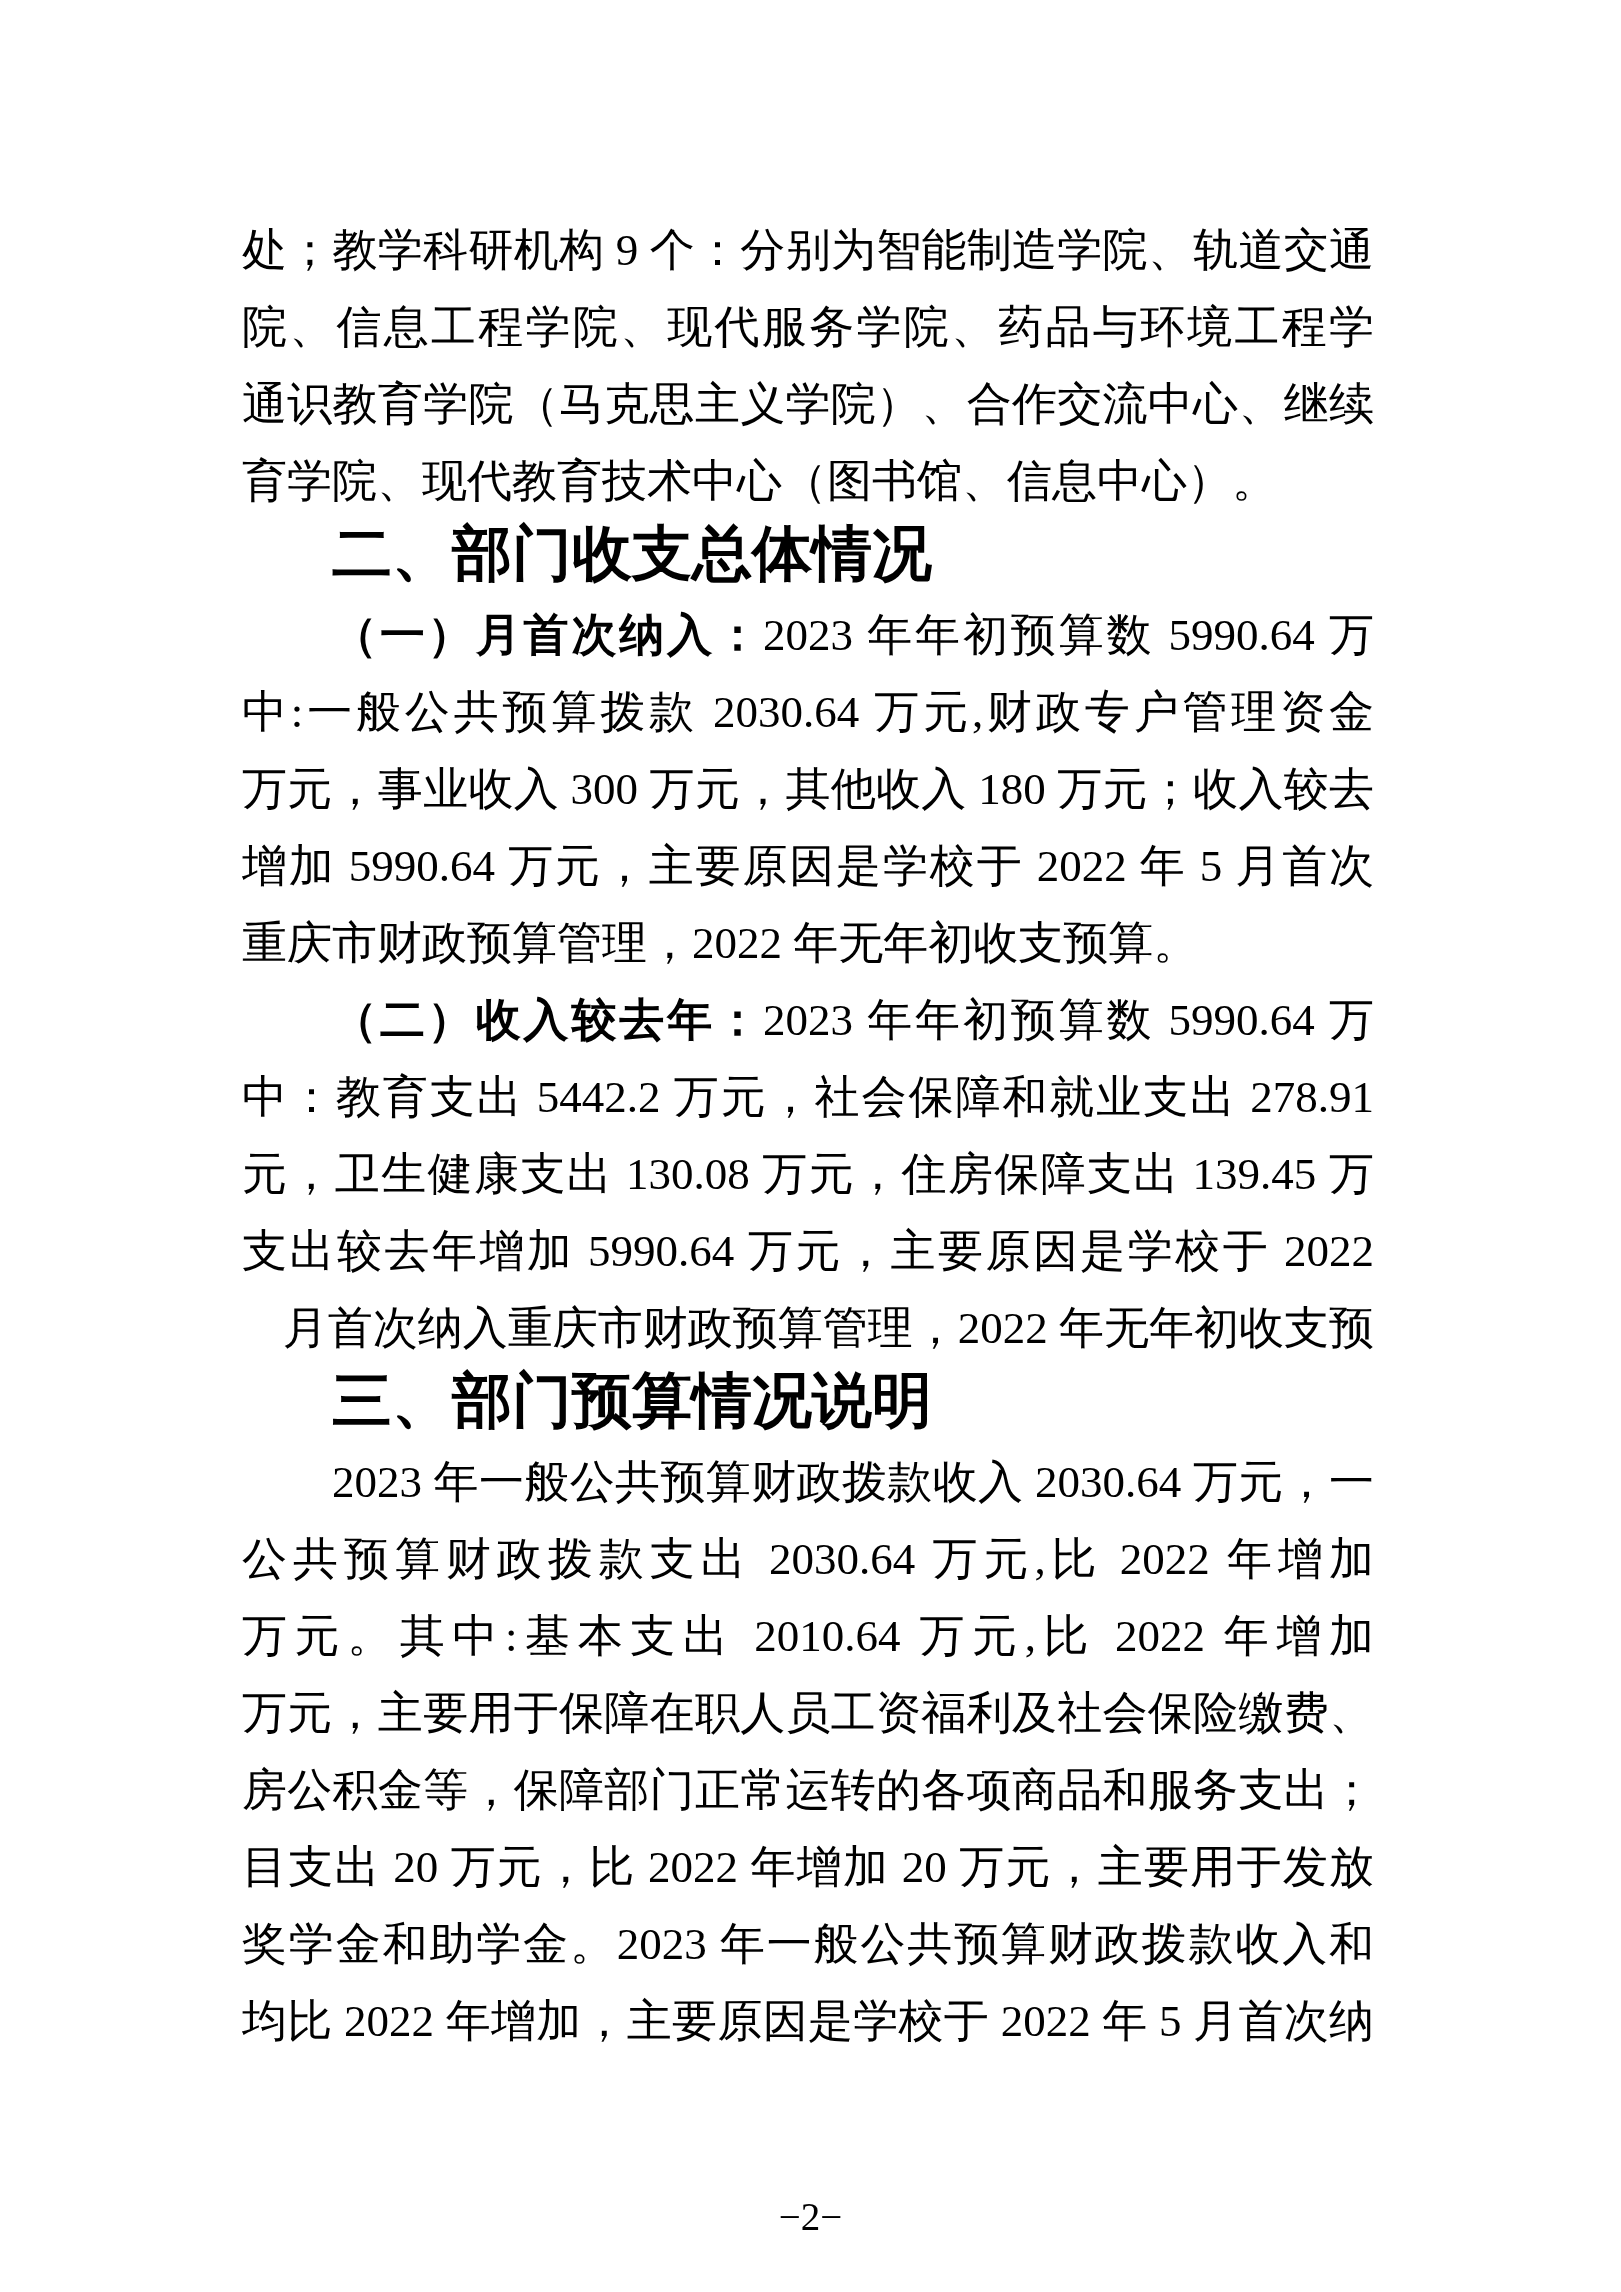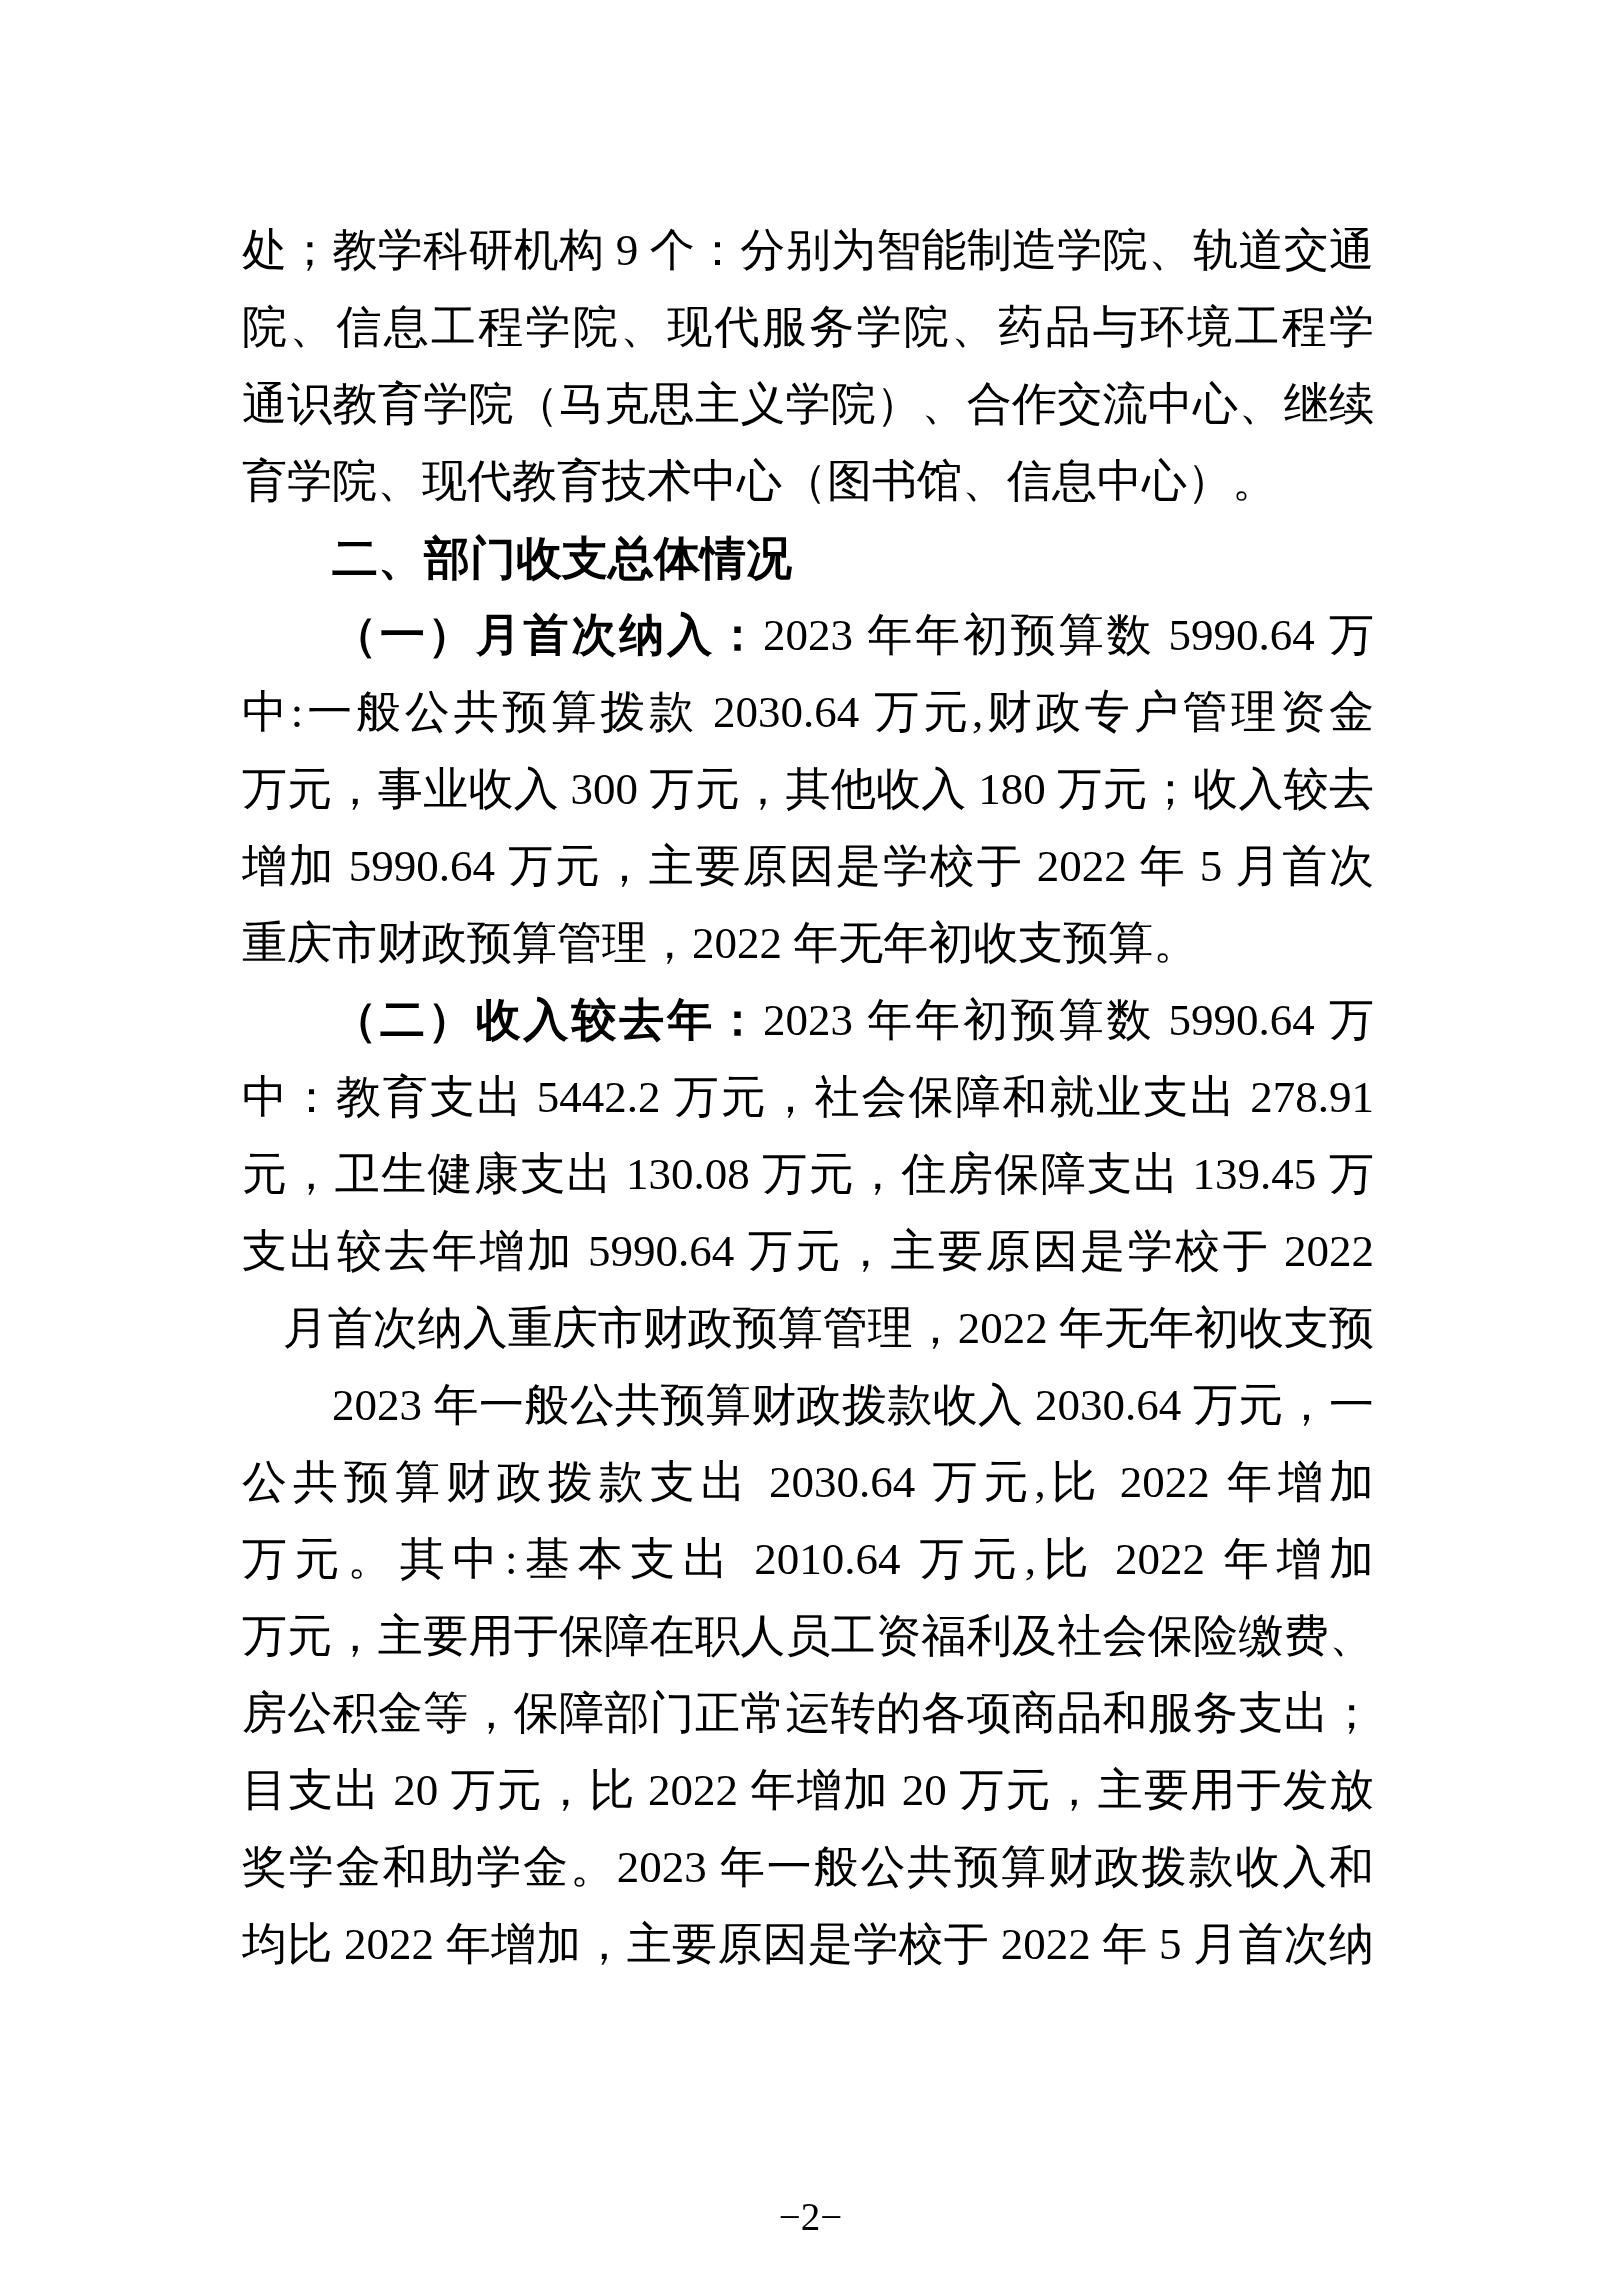--- a/index.html
+++ b/index.html
@@ -26,23 +26,23 @@
     line-height: 77px;
     font-size: 45px;
     color: #000000;
     white-space: normal;
     overflow: hidden;
   }
   .line.body {
     font-family: "Liberation Serif", "DejaVu Serif", serif;
   }
   .line.heading {
-    font-family: Liberation Serif, serif;
+    font-family: Liberation Mono, monospace;
     font-weight: 700;
-    font-size: 46px;
+    font-size: 60px;
   }
   .line.justify {
     text-align: justify;
     text-align-last: justify;
   }
   .line.left {
     text-align: right;
     text-align-last: left;
   }
   .line.indent {
@@ -74,20 +74,21 @@
       <div class="line body indent justify"><span class="seg bold">（一）月首次纳入：</span><span class="seg">2023 年年初预算数 5990.64 万元，其</span></div>
       <div class="line body justify"><span class="seg">中:一般公共预算拨款 2030.64 万元,财政专户管理资金 3480</span></div>
       <div class="line body justify"><span class="seg">万元，事业收入 300 万元，其他收入 180 万元；收入较去年</span></div>
       <div class="line body justify"><span class="seg">增加 5990.64 万元，主要原因是学校于 2022 年 5 月首次纳入</span></div>
       <div class="line body left"><span class="seg">重庆市财政预算管理，2022 年无年初收支预算。</span></div>
       <div class="line body indent justify"><span class="seg bold">（二）收入较去年：</span><span class="seg">2023 年年初预算数 5990.64 万元，其</span></div>
       <div class="line body justify"><span class="seg">中：教育支出 5442.2 万元，社会保障和就业支出 278.91 万</span></div>
       <div class="line body justify"><span class="seg">元，卫生健康支出 130.08 万元，住房保障支出 139.45 万元；</span></div>
       <div class="line body justify"><span class="seg">支出较去年增加 5990.64 万元，主要原因是学校于 2022 年 5</span></div>
       <div class="line body left"><span class="seg">月首次纳入重庆市财政预算管理，2022 年无年初收支预算。</span></div>
+      <div class="line heading indent left"><span class="seg bold">三、部门预算情况说明</span></div>
       <div class="line body indent justify"><span class="seg">2023 年一般公共预算财政拨款收入 2030.64 万元，一般</span></div>
       <div class="line body justify"><span class="seg">公共预算财政拨款支出 2030.64 万元,比 2022 年增加 2030.64</span></div>
       <div class="line body justify"><span class="seg">万元。其中:基本支出 2010.64 万元,比 2022 年增加 2010.64</span></div>
       <div class="line body justify"><span class="seg">万元，主要用于保障在职人员工资福利及社会保险缴费、住</span></div>
       <div class="line body justify"><span class="seg">房公积金等，保障部门正常运转的各项商品和服务支出；项</span></div>
       <div class="line body justify"><span class="seg">目支出 20 万元，比 2022 年增加 20 万元，主要用于发放学生</span></div>
       <div class="line body justify"><span class="seg">奖学金和助学金。2023 年一般公共预算财政拨款收入和支出</span></div>
       <div class="line body justify"><span class="seg">均比 2022 年增加，主要原因是学校于 2022 年 5 月首次纳入</span></div>
     </div>
   <div class="footer">

